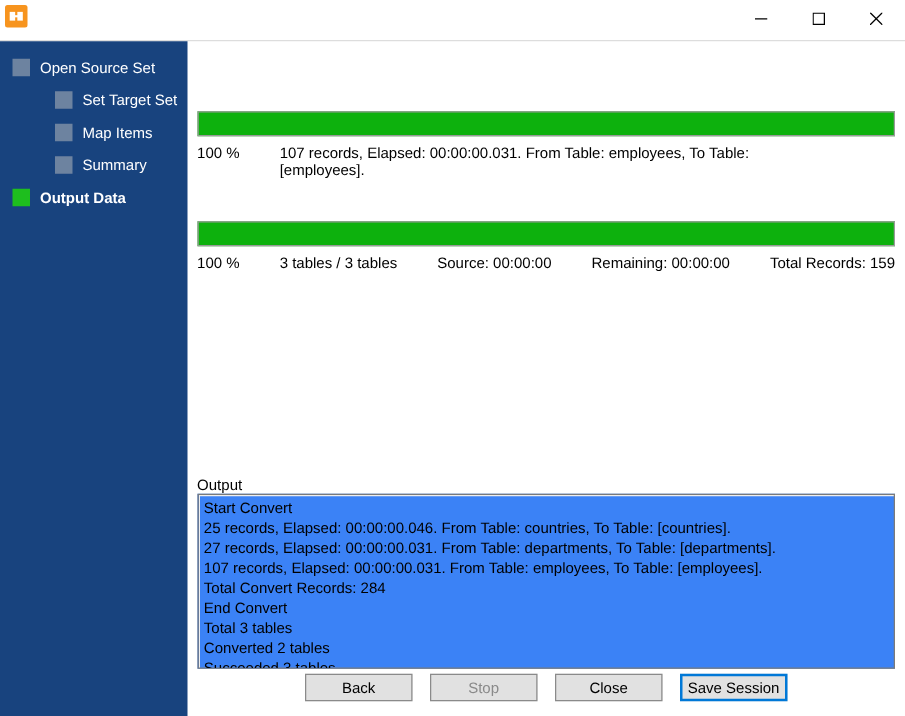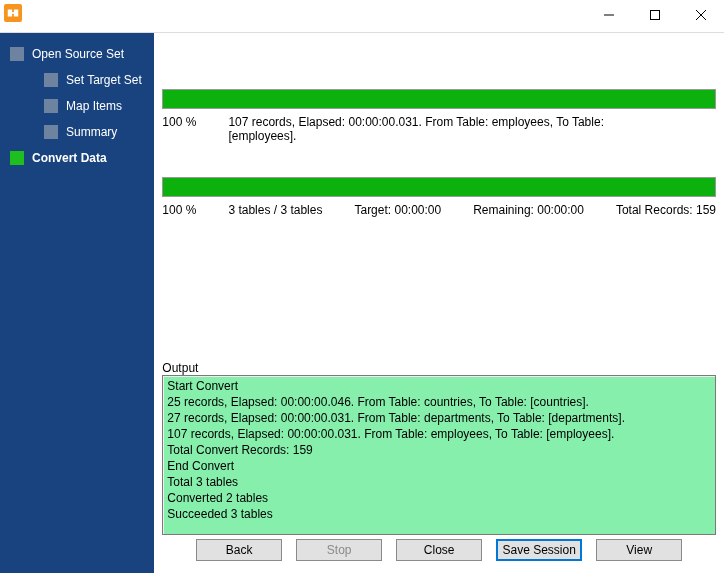--- a/index.html
+++ b/index.html
@@ -16,21 +16,21 @@
  .nav-sq{width:14px;height:14px;background:#6d83a0;margin-right:8px;flex:0 0 auto}
  .nav-sq.active{background:#1EBE1E}
  .nav-item.active{font-weight:bold}
  .nav-group{position:relative;margin-left:0}
  .content{flex:1;padding:0 8px 8px 8px;display:flex;flex-direction:column;position:relative}
  .progress{height:20px;background:#0DB10D;border:1px solid #999}
  .statline{margin-top:6px;margin-bottom:14px;display:flex;gap:32px}
  .statline span{white-space:nowrap}
  .spacer-top{height:56px}
  .outlabel{margin-top:auto}
- .output-box{border:1px solid #7a7a7a;height:160px;overflow-y:scroll;padding:2px 4px;background:#86efac;box-shadow:inset 1px 1px 0 #eee}
+ .output-box{border:1px solid #7a7a7a;height:140px;overflow-y:scroll;padding:2px 4px;background:#3b82f6;box-shadow:inset 1px 1px 0 #eee}
  .output-box div{line-height:16px;white-space:nowrap}
  .btnrow{display:flex;gap:14px;justify-content:center;margin-top:4px;margin-bottom:4px}
  .btn{width:86px;height:22px;border:1px solid #8a8a8a;background:#e1e1e1;cursor:pointer;display:flex;align-items:center;justify-content:center}
  .btn:disabled,.btn.disabled{color:#8a8a8a;cursor:default}
  .btn.primary{border:2px solid #0078d7}
  ::-webkit-scrollbar{width:16px}
  ::-webkit-scrollbar-track{background:#f0f0f0}
  ::-webkit-scrollbar-thumb{background:#c2c2c2}
  ::-webkit-scrollbar-button{background:#f0f0f0;height:16px;display:block;border:1px solid #ddd}
 </style>
@@ -77,61 +77,60 @@
        <div class="nav-item child">
          <span class="nav-sq"></span>
          <span>Map Items</span>
        </div>
        <div class="nav-item child">
          <span class="nav-sq"></span>
          <span>Summary</span>
        </div>
        <div class="nav-item active">
          <span class="nav-sq active"></span>
-         <span>Convert Data</span>
+         <span>Output Data</span>
        </div>
      </div>
    </div>
    <div class="content">
      <div class="spacer-top"></div>
 
      <div class="progress"></div>
      <div class="statline">
        <span>100 %</span>
        <span style="max-width:420px;white-space:normal">107 records,   Elapsed: 00:00:00.031.    From Table: employees,    To Table: [employees].</span>
      </div>
 
      <div style="height:20px"></div>
 
      <div class="progress"></div>
      <div class="statline">
        <span>100 %</span>
        <span>3 tables / 3 tables</span>
-       <span>Target: 00:00:00</span>
+       <span>Source: 00:00:00</span>
        <span>Remaining: 00:00:00</span>
        <span>Total Records: 159</span>
      </div>
 
      <div style="flex:1"></div>
 
      <div class="outlabel">Output</div>
      <div class="output-box" id="output-box">
           <div>Start Convert</div>
           <div>25 records,    Elapsed: 00:00:00.046.    From Table: countries,    To Table: [countries].</div>
           <div>27 records,    Elapsed: 00:00:00.031.    From Table: departments,    To Table: [departments].</div>
           <div>107 records,    Elapsed: 00:00:00.031.    From Table: employees,    To Table: [employees].</div>
-          <div>Total Convert Records: 159</div>
+          <div>Total Convert Records: 284</div>
           <div>End Convert</div>
           <div>Total 3 tables</div>
           <div>Converted 2 tables</div>
           <div>Succeeded 3 tables</div>
         </div>
 
      <div class="btnrow">
        <button class="btn">Back</button>
        <button class="btn disabled" disabled="">Stop</button>
        <button class="btn">Close</button>
        <button class="btn primary">Save Session</button>
-       <button class="btn">View</button>
      </div>
    </div>
  </div>
 </div>
 
 </body></html>

